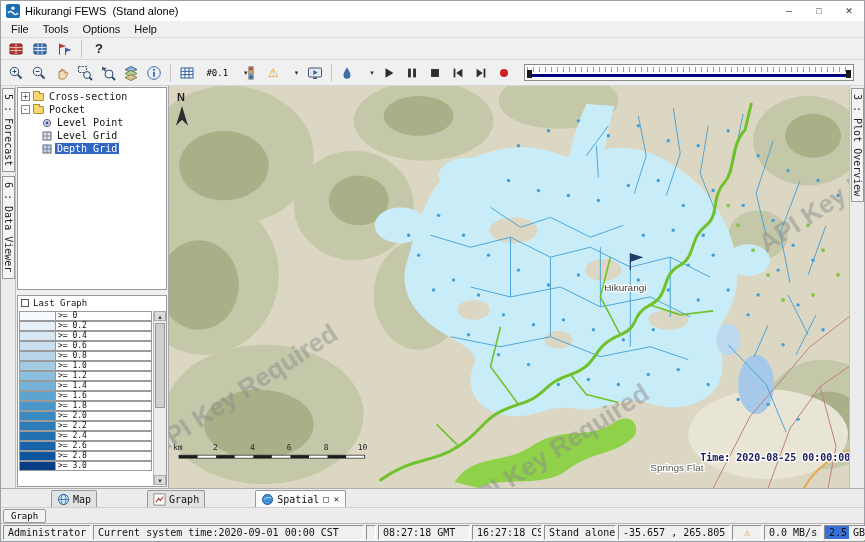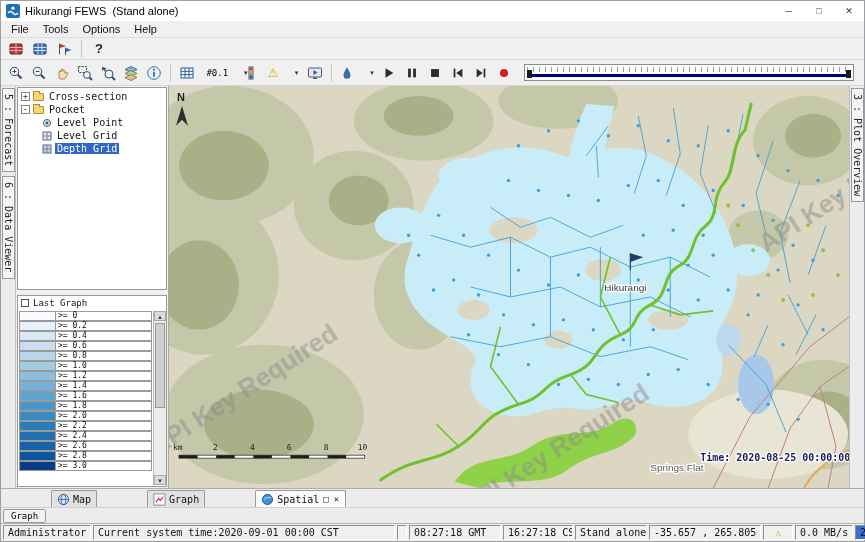--- a/index.html
+++ b/index.html
@@ -636,21 +636,21 @@
       <span class="mini">✕</span>
     </div>
   </div>
 
   <div class="logsrow">
     <button class="logsbtn">Graph</button>
   </div>
 
   <div class="sbar">
     <div class="scell" style="width:88px">Administrator</div>
-    <div class="scell" style="width:302px">Current system time:2020-09-01 00:00 CST</div>
+    <div class="scell" style="width:271px">Current system time:2020-09-01 00:00 CST</div>
     <div class="scell spacer"></div>
     <div class="scell" style="width:92px">08:27:18 GMT</div>
     <div class="scell" style="width:70px">16:27:18 CST</div>
     <div class="scell" style="width:72px">Stand alone</div>
     <div class="scell" style="width:112px">-35.657 , 265.805</div>
     <div class="scell" style="width:30px; justify-content:center">
       <span class="warn-glyph" style="font-size:10px">⚠</span>
     </div>
     <div class="scell" style="width:58px">0.0 MB/s</div>
     <div class="scell mem">

